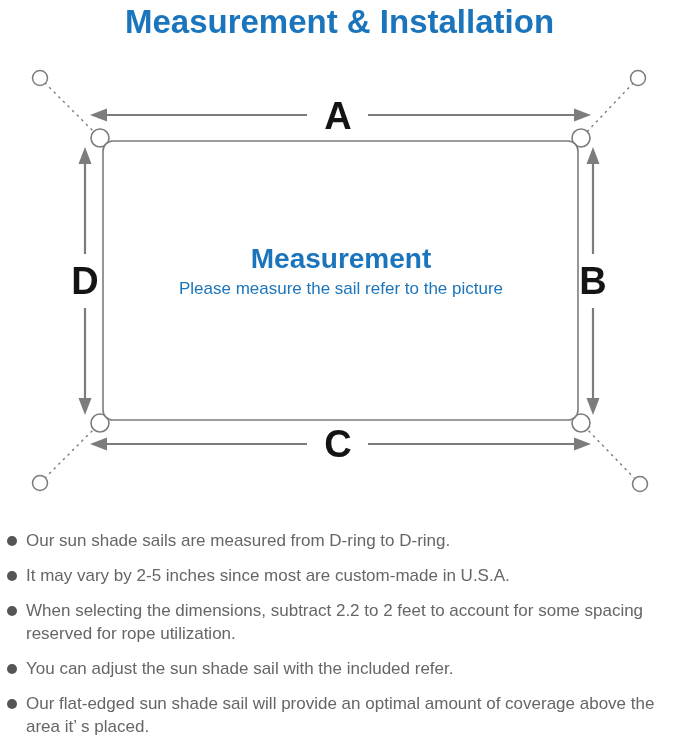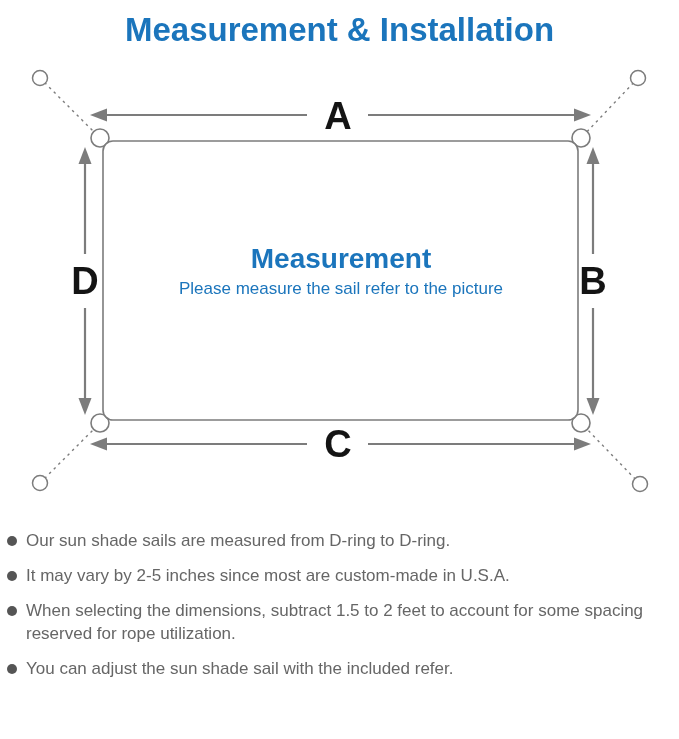--- a/index.html
+++ b/index.html
@@ -6,21 +6,21 @@
   html, body { background: #fff; }
   body {
     width: 679px;
     height: 739px;
     overflow: hidden;
     font-family: "Liberation Sans", sans-serif;
     position: relative;
   }
   .page-title {
     height: 52px;
-    padding-top: 11px;
+    padding-top: 3px;
     text-align: center;
     font-size: 33px;
     font-weight: 700;
     letter-spacing: 0px;
     color: var(--accent_blue);
   }
   .diagram-wrap {
     width: 679px;
     height: 460px;
   }
@@ -134,19 +134,23 @@
   <li>
     <span class="bullet-dot"></span>
     <span>Our sun shade sails are measured from D-ring to D-ring.</span>
   </li>
   <li>
     <span class="bullet-dot"></span>
     <span>It may vary by 2-5 inches since most are custom-made in U.S.A.</span>
   </li>
   <li>
     <span class="bullet-dot"></span>
-    <span>When selecting the dimensions, subtract 1.5 to 2 feet to account for some spacing reserved for rope utilization.</span>
+    <span>When selecting the dimensions, subtract 2.2 to 2 feet to account for some spacing reserved for rope utilization.</span>
   </li>
   <li>
     <span class="bullet-dot"></span>
     <span>You can adjust the sun shade sail with the included refer.</span>
   </li>
+  <li>
+    <span class="bullet-dot"></span>
+    <span>Our flat-edged sun shade sail will provide an optimal amount of coverage above the area it’ s placed.</span>
+  </li>
 </ul>
 
 </body></html>

